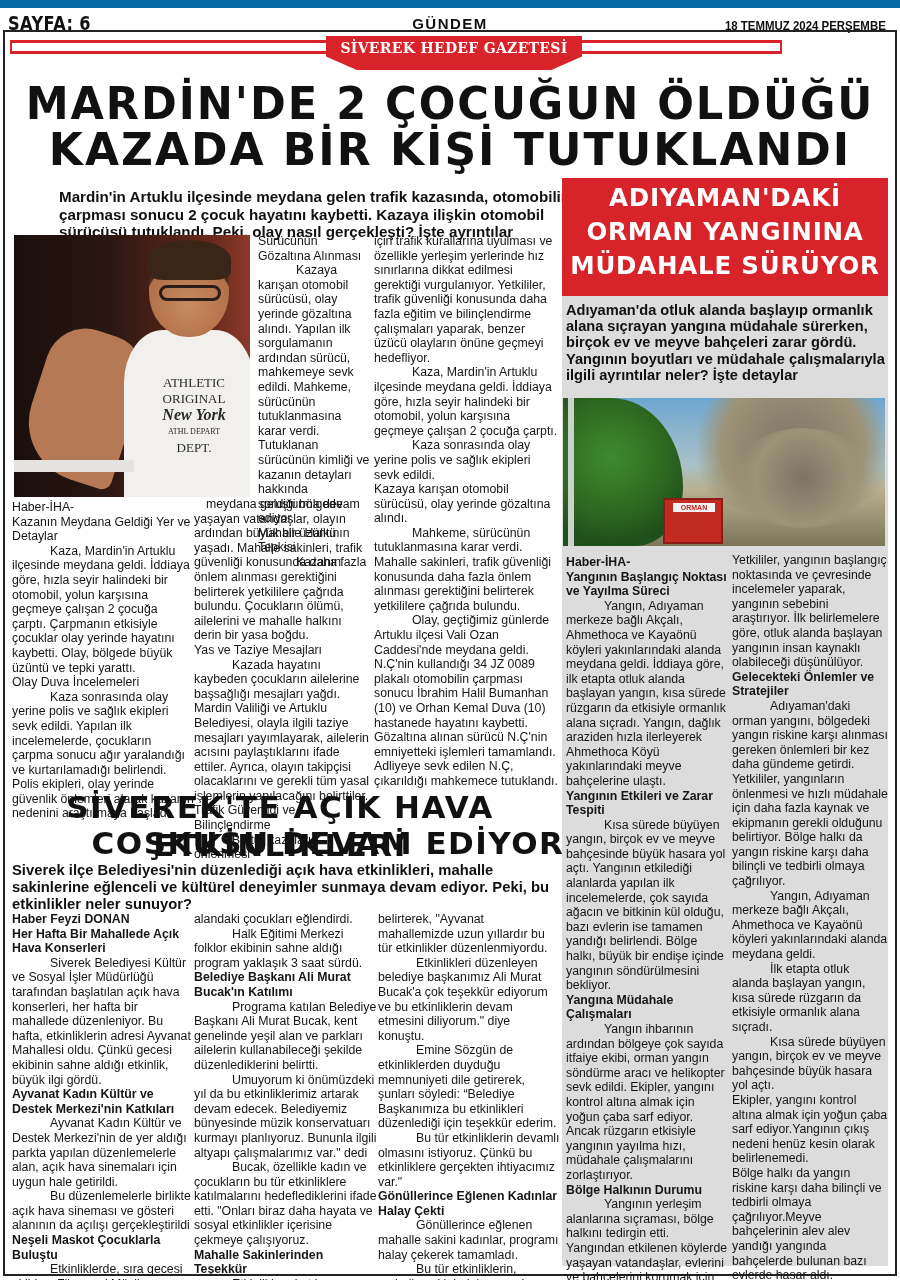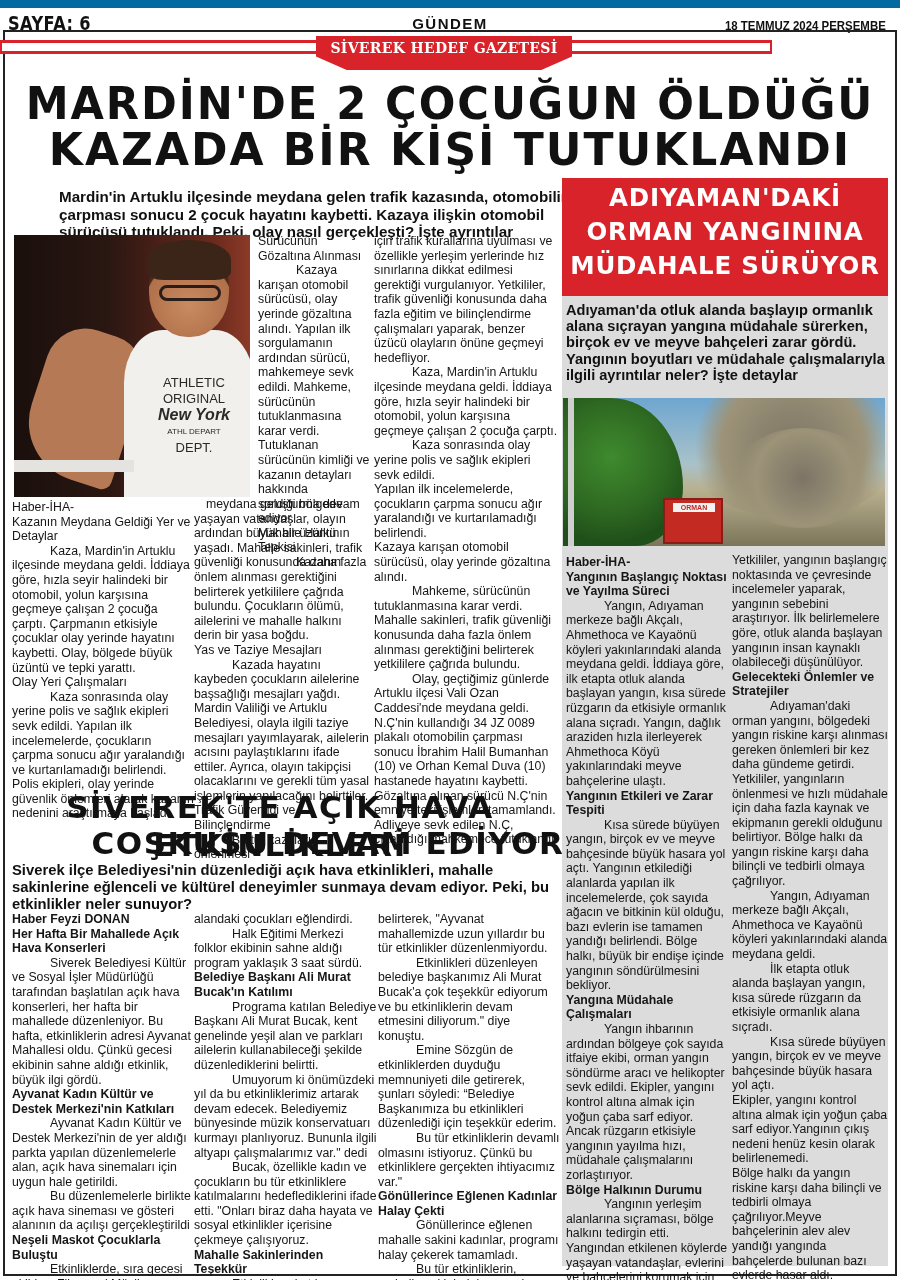--- a/index.html
+++ b/index.html
@@ -5,41 +5,41 @@
   * { box-sizing: border-box; margin: 0; padding: 0; }
   html, body { width: 900px; height: 1280px; background: #fff; overflow: hidden; }
   body { font-family: "Liberation Sans", sans-serif; color: #111; position: relative; }
 
   .topbar { position: absolute; left: 0; top: 0; width: 900px; height: 30px; border-top: 8px solid #0369a1; }
   .page-no { position: absolute; left: 8px; top: 4px; font-family: "DejaVu Sans", sans-serif; font-weight: bold; font-size: 19px; letter-spacing: 0.5px; transform: scaleX(0.85); transform-origin: left; }
   .section { position: absolute; left: 0; width: 900px; text-align: center; top: 7px; font-weight: bold; font-size: 15px; letter-spacing: 1.5px; }
   .date { position: absolute; right: 14px; top: 10px; font-size: 13px; font-weight: bold; transform: scaleX(0.88); transform-origin: right; }
 
   .frame { position: absolute; left: 3px; top: 30px; width: 894px; height: 1246px; border: 2px solid #222; }
-  .masthead { position: absolute; left: 0; top: 36px; width: 772px; height: 34px; }
+  .masthead { position: absolute; left: 10px; top: 36px; width: 772px; height: 34px; }
   .mast-line { position: absolute; top: 4px; height: 14px; background: #d9232a; }
   .mast-line::after { content: ""; position: absolute; left: 2px; right: 2px; top: 3px; bottom: 3px; background: #fff; }
   .mast-line.l { left: 0; width: 318px; }
   .mast-line.r { right: 0; width: 318px; }
   .mast-badge { position: absolute; left: 316px; top: 0; width: 256px; height: 34px; background: #d9232a; clip-path: polygon(0 0,100% 0,100% 60%,88% 100%,12% 100%,0 60%); color: #fff; font-family: "DejaVu Serif", serif; font-weight: bold; font-size: 14px; text-align: center; line-height: 25px; letter-spacing: 0.3px; }
 
   .headline { position: absolute; left: 0; width: 900px; text-align: center; font-family: "DejaVu Sans", sans-serif; font-weight: 900; color: #111; letter-spacing: 2px; }
   .h1a { top: 80px; font-size: 44px; line-height: 48px; transform: scaleX(0.98); }
   .h1b { top: 126px; font-size: 44px; line-height: 48px; }
 
   .lead { position: absolute; font-weight: bold; font-size: 15.2px; line-height: 17.5px; }
   .lead1 { left: 12px; top: 188px; width: 548px; margin-left: 47px; }
 
   .photo1 { position: absolute; left: 14px; top: 235px; width: 236px; height: 262px; overflow: hidden; background: linear-gradient(90deg,#1a0f0c 0%,#2a1712 40%,#6b2a1d 85%,#8c3a28 100%); }
   .boy-head { position: absolute; left: 135px; top: 10px; width: 80px; height: 92px; border-radius: 45% 45% 48% 48%; background: radial-gradient(circle at 50% 65%,#c98b62 0%,#b0704a 60%,#4a2a1a 62%); }
   .boy-hair { position: absolute; left: 133px; top: 5px; width: 84px; height: 40px; border-radius: 50% 50% 20% 20%; background: #3b2418; }
   .boy-glass { position: absolute; left: 145px; top: 50px; width: 62px; height: 16px; border: 3px solid #2a1c16; border-radius: 8px; }
   .boy-shirt { position: absolute; left: 110px; top: 95px; width: 130px; height: 175px; background: #f1f0ec; border-radius: 30% 30% 0 0; }
   .boy-arm { position: absolute; left: 20px; top: 95px; width: 100px; height: 150px; background: #b57a55; border-radius: 40px 40px 10px 60px; transform: rotate(18deg); }
-  .shirt-text { position: absolute; left: 120px; top: 140px; width: 120px; text-align: center; font-family: Liberation Sans, sans-serif; font-size: 13px; color: #2a2a2a; line-height: 16px; }
+  .shirt-text { position: absolute; left: 120px; top: 140px; width: 120px; text-align: center; font-family: Liberation Serif, serif; font-size: 13px; color: #2a2a2a; line-height: 16px; }
   .shirt-text b { font-size: 16px; font-style: italic; }
   .railing { position: absolute; left: 0; top: 225px; width: 120px; height: 12px; background: #e5e3df; }
 
   .col { position: absolute; font-size: 12.3px; line-height: 14.6px; color: #161616; }
   .col p { margin: 0; }
   .col .ind { text-indent: 38px; }
   .col .sh { font-weight: bold; }
   .c1 { left: 12px; top: 500px; width: 182px; }
   .c2 { left: 258px; top: 234px; width: 112px; }
   .c2b { left: 194px; top: 497px; width: 178px; }
@@ -101,21 +101,21 @@
     <b>New York</b>
     <div style="font-size:8px">ATHL DEPART</div>
     <div>DEPT.</div>
   </div>
 </div>
 
 <div class="col c1">
   <p>Haber-İHA-</p>
   <p>Kazanın Meydana Geldiği Yer ve Detaylar</p>
   <p class="ind">Kaza, Mardin'in Artuklu ilçesinde meydana geldi. İddiaya göre, hızla seyir halindeki bir otomobil, yolun karşısına geçmeye çalışan 2 çocuğa çarptı. Çarpmanın etkisiyle çocuklar olay yerinde hayatını kaybetti. Olay, bölgede büyük üzüntü ve tepki yarattı.</p>
-  <p>Olay Yeri Çalışmaları</p>
+  <p>Olay Duva İncelemeleri</p>
   <p class="ind">Kaza sonrasında olay yerine polis ve sağlık ekipleri sevk edildi. Yapılan ilk incelemelerde, çocukların çarpma sonucu ağır yaralandığı ve kurtarılamadığı belirlendi. Polis ekipleri, olay yerinde güvenlik önlemleri alarak kazanın nedenini araştırmaya başladı.</p>
 </div>
 
 <div class="col c2">
   <p>Sürücünün Gözaltına Alınması</p>
   <p class="ind">Kazaya karışan otomobil sürücüsü, olay yerinde gözaltına alındı. Yapılan ilk sorgulamanın ardından sürücü, mahkemeye sevk edildi. Mahkeme, sürücünün tutuklanmasına karar verdi. Tutuklanan sürücünün kimliği ve kazanın detayları hakkında soruşturma devam ediyor.</p>
   <p>Mahalle Halkının Tepkisi</p>
   <p class="ind">Kazanın</p>
 </div>
 <div class="col c2b">
@@ -123,21 +123,20 @@
   <p>Yas ve Taziye Mesajları</p>
   <p class="ind">Kazada hayatını kaybeden çocukların ailelerine başsağlığı mesajları yağdı. Mardin Valiliği ve Artuklu Belediyesi, olayla ilgili taziye mesajları yayımlayarak, ailelerin acısını paylaştıklarını ifade ettiler. Ayrıca, olayın takipçisi olacaklarını ve gerekli tüm yasal işlemlerin yapılacağını belirttiler.</p>
   <p>Trafik Güvenliği ve Bilinçlendirme</p>
   <p class="ind">Bu tür kazaların önlenmesi</p>
 </div>
 
 <div class="col c3">
   <p>için trafik kurallarına uyulması ve özellikle yerleşim yerlerinde hız sınırlarına dikkat edilmesi gerektiği vurgulanıyor. Yetkililer, trafik güvenliği konusunda daha fazla eğitim ve bilinçlendirme çalışmaları yaparak, benzer üzücü olayların önüne geçmeyi hedefliyor.</p>
   <p class="ind">Kaza, Mardin'in Artuklu ilçesinde meydana geldi. İddiaya göre, hızla seyir halindeki bir otomobil, yolun karşısına geçmeye çalışan 2 çocuğa çarptı.</p>
   <p class="ind">Kaza sonrasında olay yerine polis ve sağlık ekipleri sevk edildi.</p>
-  <p> Yapılan ilk incelemelerde, çocukların çarpma sonucu ağır yaralandığı ve kurtarılamadığı belirlendi.</p>
   <p> Kazaya karışan otomobil sürücüsü, olay yerinde gözaltına alındı.</p>
   <p class="ind">Mahkeme, sürücünün tutuklanmasına karar verdi.</p>
   <p> Mahalle sakinleri, trafik güvenliği konusunda daha fazla önlem alınması gerektiğini belirterek yetkililere çağrıda bulundu.</p>
   <p class="ind">Olay, geçtiğimiz günlerde Artuklu ilçesi Vali Ozan Caddesi'nde meydana geldi. N.Ç'nin kullandığı 34 JZ 0089 plakalı otomobilin çarpması sonucu İbrahim Halil Bumanhan (10) ve Orhan Kemal Duva (10) hastanede hayatını kaybetti. Gözaltına alınan sürücü N.Ç'nin emniyetteki işlemleri tamamlandı. Adliyeye sevk edilen N.Ç, çıkarıldığı mahkemece tutuklandı.</p>
 </div>
 
 <div class="h2 h2a">SİVEREK'TE AÇIK HAVA ETKİNLİKLERİ</div>
 <div class="h2 h2b">COŞKUSU DEVAM EDİYOR</div>
 <div class="lead lead2">Siverek ilçe Belediyesi'nin düzenlediği açık hava etkinlikleri, mahalle sakinlerine eğlenceli ve kültürel deneyimler sunmaya devam ediyor. Peki, bu etkinlikler neler sunuyor?</div>
 

